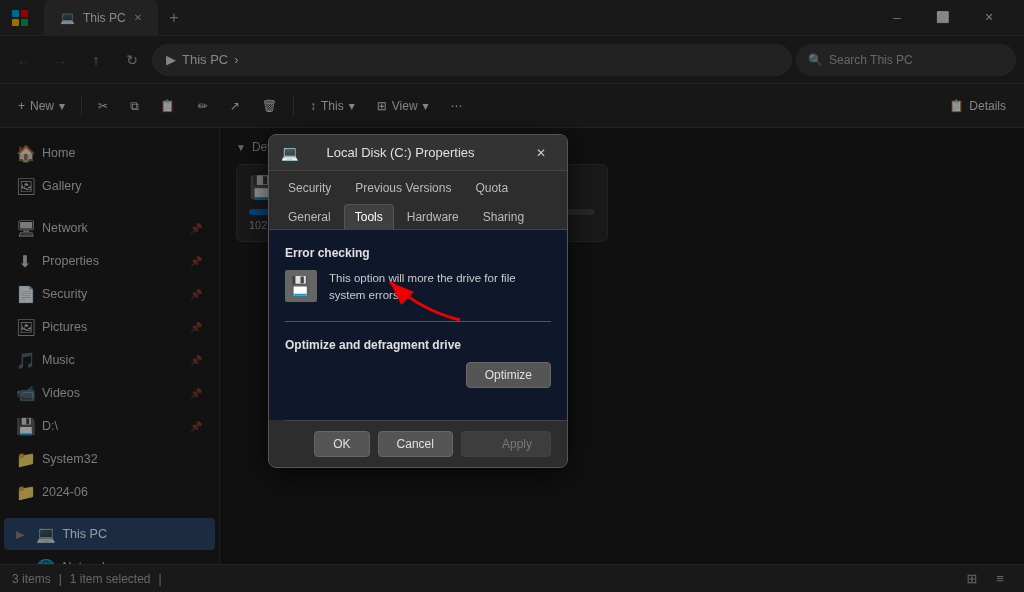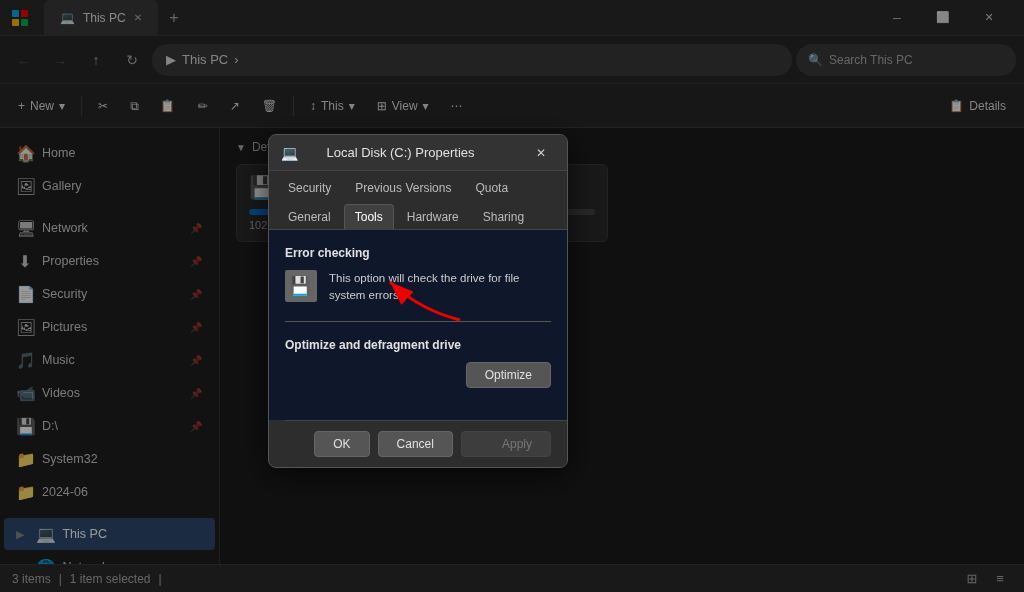--- a/index.html
+++ b/index.html
@@ -691,21 +691,21 @@
         <div class="dialog-tab">Sharing</div>
       </div>
     </div>
 
     <div class="dialog-content">
 
       <div class="dialog-section">
         <div class="dialog-section-title">Error checking</div>
         <div class="dialog-section-row">
           <div class="dialog-drive-icon">💾</div>
-          <div class="dialog-section-text">This option will check the drive for file system errors.</div>
+          <div class="dialog-section-text">This option will more the drive for file system errors.</div>
         </div>
       </div>
 
       <div class="section-divider"></div>
 
       <div class="dialog-section">
         <div class="dialog-section-title">Optimize and defragment drive</div>
         <div class="dialog-section-btn">
           <button class="dialog-btn">Optimize</button>
         </div>

